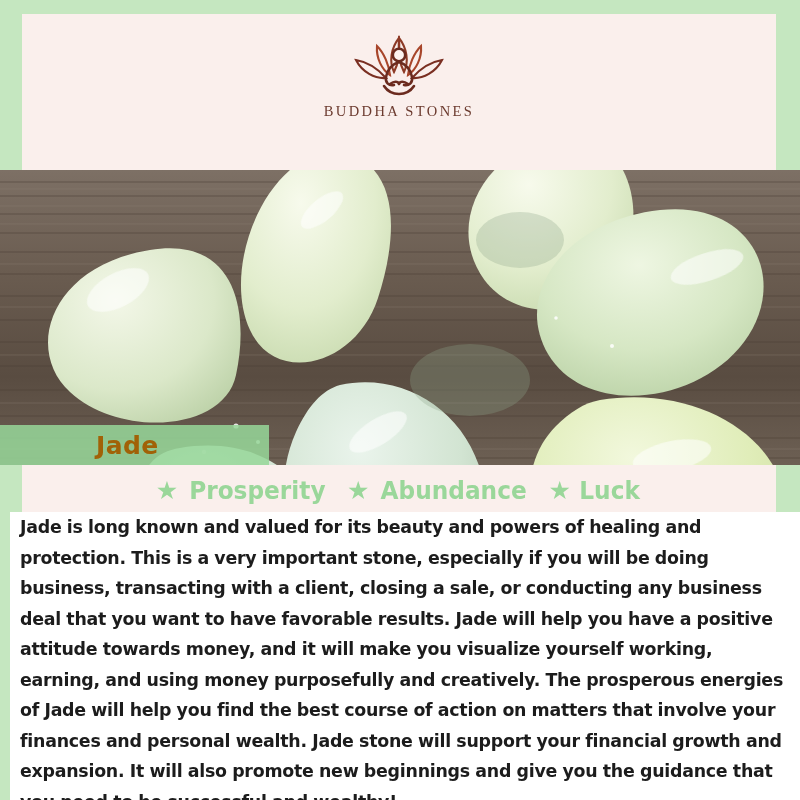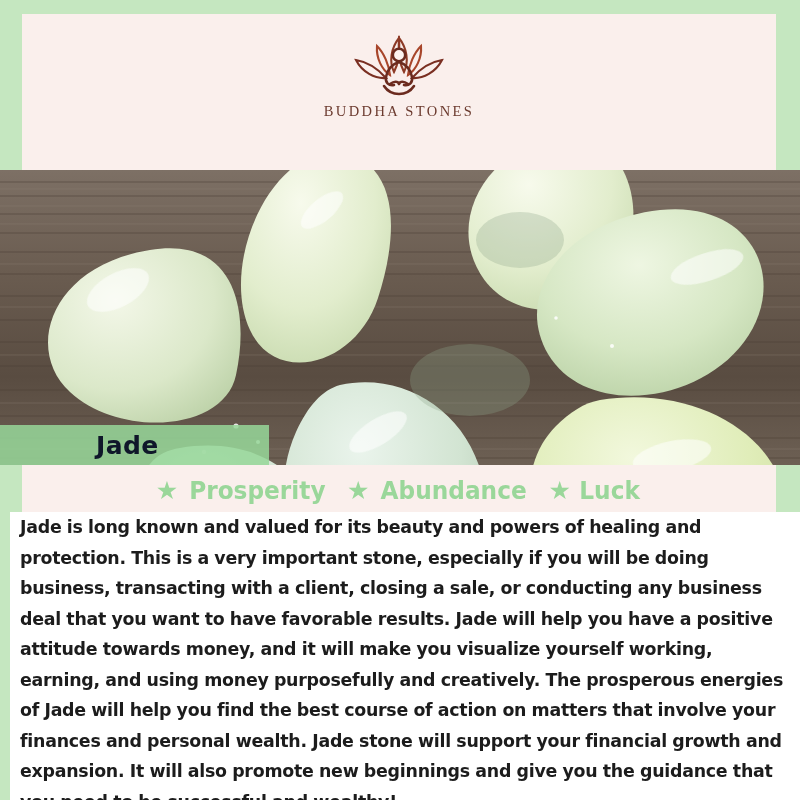--- a/index.html
+++ b/index.html
@@ -22,22 +22,22 @@
   .page {
     position:absolute;
     left:22px; top:14px;
     width:754px; height:756px;
     background:#faefec;
   }
 
   
   .logo-block {
     position:absolute; left:0; top:0; width:754px; height:106px;
-    display:flex; flex-direction:column; align-items:center; justify-content:flex-end;
-    padding-top:28px;
+    display:flex; flex-direction:column; align-items:center; justify-content:space-between;
+    padding-top:20px;
   }
   .logo-mark { width:134px; height:64px; display:block; }
   .logo-word {
     margin-top:5px;
     font-family:"Liberation Serif", serif;
     font-size:14.5px;
     letter-spacing:2.4px;
     color:#6b3a2e;
     font-weight:400;
   }
@@ -73,21 +73,21 @@
   
   .jade-banner {
     position:absolute;
     left:-22px; top:411px;
     width:269px; height:40px;
     background:rgba(150,214,152,0.86);
     display:flex; align-items:center;
   }
   .jade-label {
     margin-left:96px;
-    color:#0f172a;
+    color:#a16207;
     font-size:25px;
     font-weight:bold;
     font-family:"DejaVu Sans", sans-serif;
     letter-spacing:0.4px;
   }
 
   
   .benefits {
     position:absolute;
     left:0; top:462px; width:754px;

